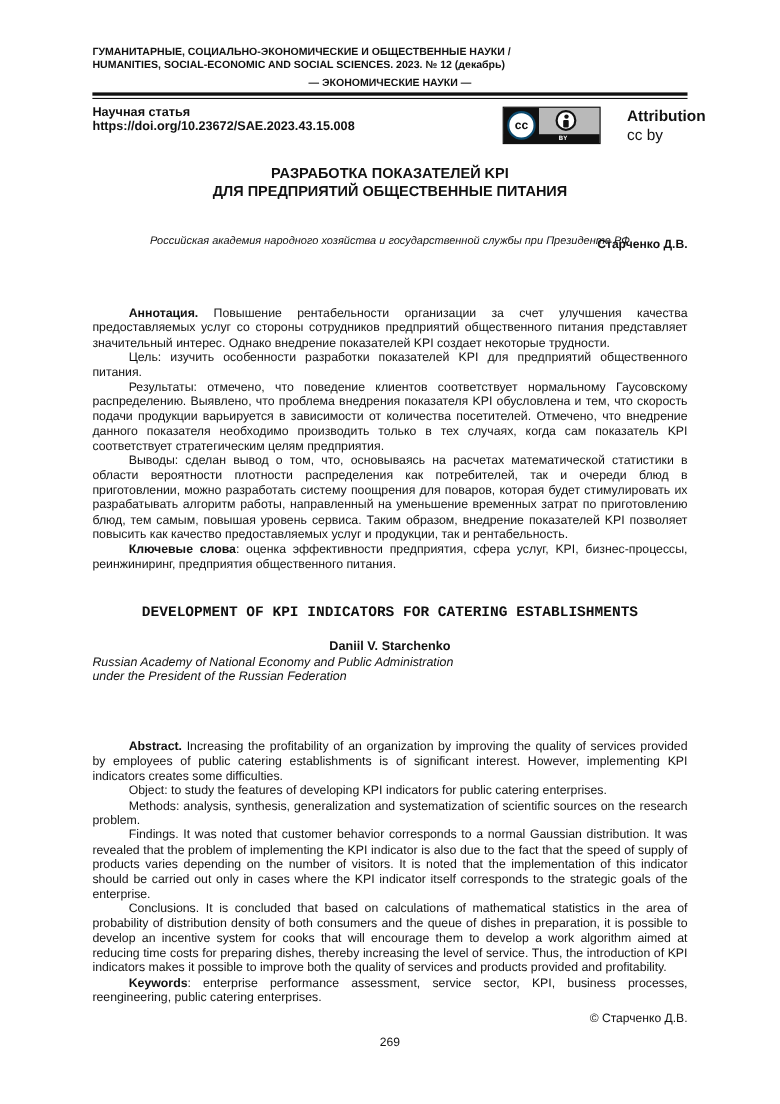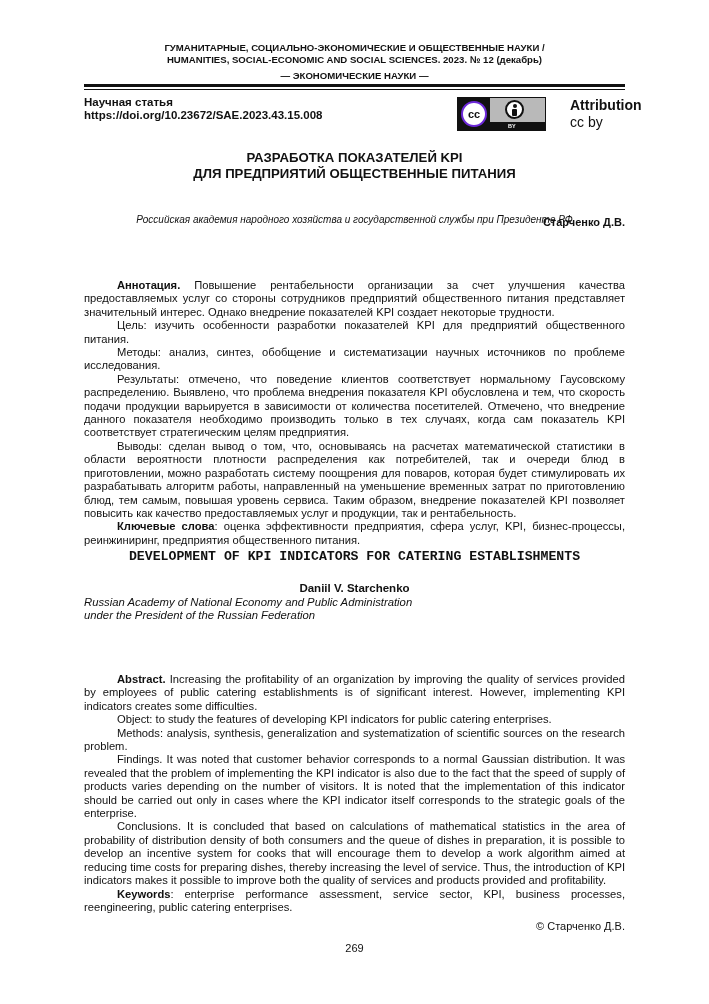--- a/index.html
+++ b/index.html
@@ -2,41 +2,41 @@
 <html><head>
   <meta charset="utf-8">
   <style>
     html, body { margin: 0; padding: 0; background: #ffffff; }
     body {
       width: 709px; height: 1004px; position: relative; overflow: hidden;
       font-family: "Liberation Sans", sans-serif; color: #111;
     }
     .page { position: absolute; left: 84px; top: 0; width: 541px; }
     .journal-header {
-      position: absolute; top: 42px; left: 0; width: 541px; text-align: center;
+      position: absolute; top: 42px; left: 0; width: 541px; 
       font-size: 9.6px; font-weight: bold; line-height: 12px;
     }
     .section-line {
       position: absolute; top: 70px; left: 0; width: 541px; text-align: center;
       font-size: 9.6px; font-weight: bold;
     }
     .rule-thick { position: absolute; top: 84px; left: 0; width: 541px; height: 3px; background: #111; }
     .rule-thin { position: absolute; top: 89px; left: 0; width: 541px; height: 1px; background: #111; }
 
     .meta { position: absolute; top: 96px; left: 0; font-size: 11.5px; font-weight: bold; line-height: 13px; }
     .cc-wrap { position: absolute; top: 97px; left: 373px; display: flex; align-items: flex-start; }
     .cc-badge {
       width: 89px; height: 34px; background: #b9b9b9; border: 1px solid #111; position: relative;
       box-sizing: border-box;
     }
     .cc-badge .black-bar { position: absolute; left: 0; right: 0; bottom: 0; height: 8px; background: #111; }
     .cc-badge .left-box { position: absolute; left: 0; top: 0; width: 32px; height: 32px; background: #111; }
     .cc-circle {
       position: absolute; left: 3px; top: 3px; width: 26px; height: 26px; border-radius: 50%;
-      background: #fff; border: 2px solid #6d28d9; box-sizing: border-box;
+      background: #fff; border: 2px solid #0c4a6e; box-sizing: border-box;
       font-weight: bold; font-size: 11px; text-align: center; line-height: 22px; color: #111;
     }
     .by-circle {
       position: absolute; left: 47px; top: 2px; width: 19px; height: 19px; border-radius: 50%;
       background: #fff; border: 2px solid #111; box-sizing: border-box;
     }
     .by-circle .head { position: absolute; left: 6px; top: 2px; width: 4px; height: 4px; border-radius: 50%; background: #111; }
     .by-circle .body { position: absolute; left: 5px; top: 7px; width: 5px; height: 7px; background: #111; border-radius: 1px; }
     .by-label { position: absolute; left: 50px; bottom: 0px; font-size: 5.5px; color: #fff; font-weight: bold; line-height: 8px; }
     .cc-text { margin-left: 24px; line-height: 17px; }
@@ -101,21 +101,20 @@
   <div class="title-ru">
     <div>РАЗРАБОТКА ПОКАЗАТЕЛЕЙ KPI</div>
     <div>ДЛЯ ПРЕДПРИЯТИЙ ОБЩЕСТВЕННЫЕ ПИТАНИЯ</div>
   </div>
   <div class="author-ru">Старченко Д.В.</div>
   <div class="affil-ru">Российская академия народного хозяйства и государственной службы при Президенте РФ</div>
 
   <div class="abstract-ru body-text">
     <p><b>Аннотация.</b><span> Повышение рентабельности организации за счет улучшения качества предоставляемых услуг со стороны сотрудников предприятий общественного питания представляет значительный интерес. Однако внедрение показателей KPI создает некоторые трудности.</span></p>
     <p>Цель: изучить особенности разработки показателей KPI для предприятий общественного питания.</p>
-    <p>Методы: анализ, синтез, обобщение и систематизации научных источников по проблеме исследования.</p>
     <p>Результаты: отмечено, что поведение клиентов соответствует нормальному Гаусовскому распределению. Выявлено, что проблема внедрения показателя KPI обусловлена и тем, что скорость подачи продукции варьируется в зависимости от количества посетителей. Отмечено, что внедрение данного показателя необходимо производить только в тех случаях, когда сам показатель KPI соответствует стратегическим целям предприятия.</p>
     <p>Выводы: сделан вывод о том, что, основываясь на расчетах математической статистики в области вероятности плотности распределения как потребителей, так и очереди блюд в приготовлении, можно разработать систему поощрения для поваров, которая будет стимулировать их разрабатывать алгоритм работы, направленный на уменьшение временных затрат по приготовлению блюд, тем самым, повышая уровень сервиса. Таким образом, внедрение показателей KPI позволяет повысить как качество предоставляемых услуг и продукции, так и рентабельность.</p>
     <p><b>Ключевые слова</b><span>: оценка эффективности предприятия, сфера услуг, KPI, бизнес-процессы, реинжиниринг, предприятия общественного питания.</span></p>
   </div>
 
   <div class="title-en">DEVELOPMENT OF KPI INDICATORS FOR CATERING ESTABLISHMENTS</div>
   <div class="author-en">Daniil V. Starchenko</div>
   <div class="affil-en">
     <div>Russian Academy of National Economy and Public Administration</div>
     <div>under the President of the Russian Federation</div>

